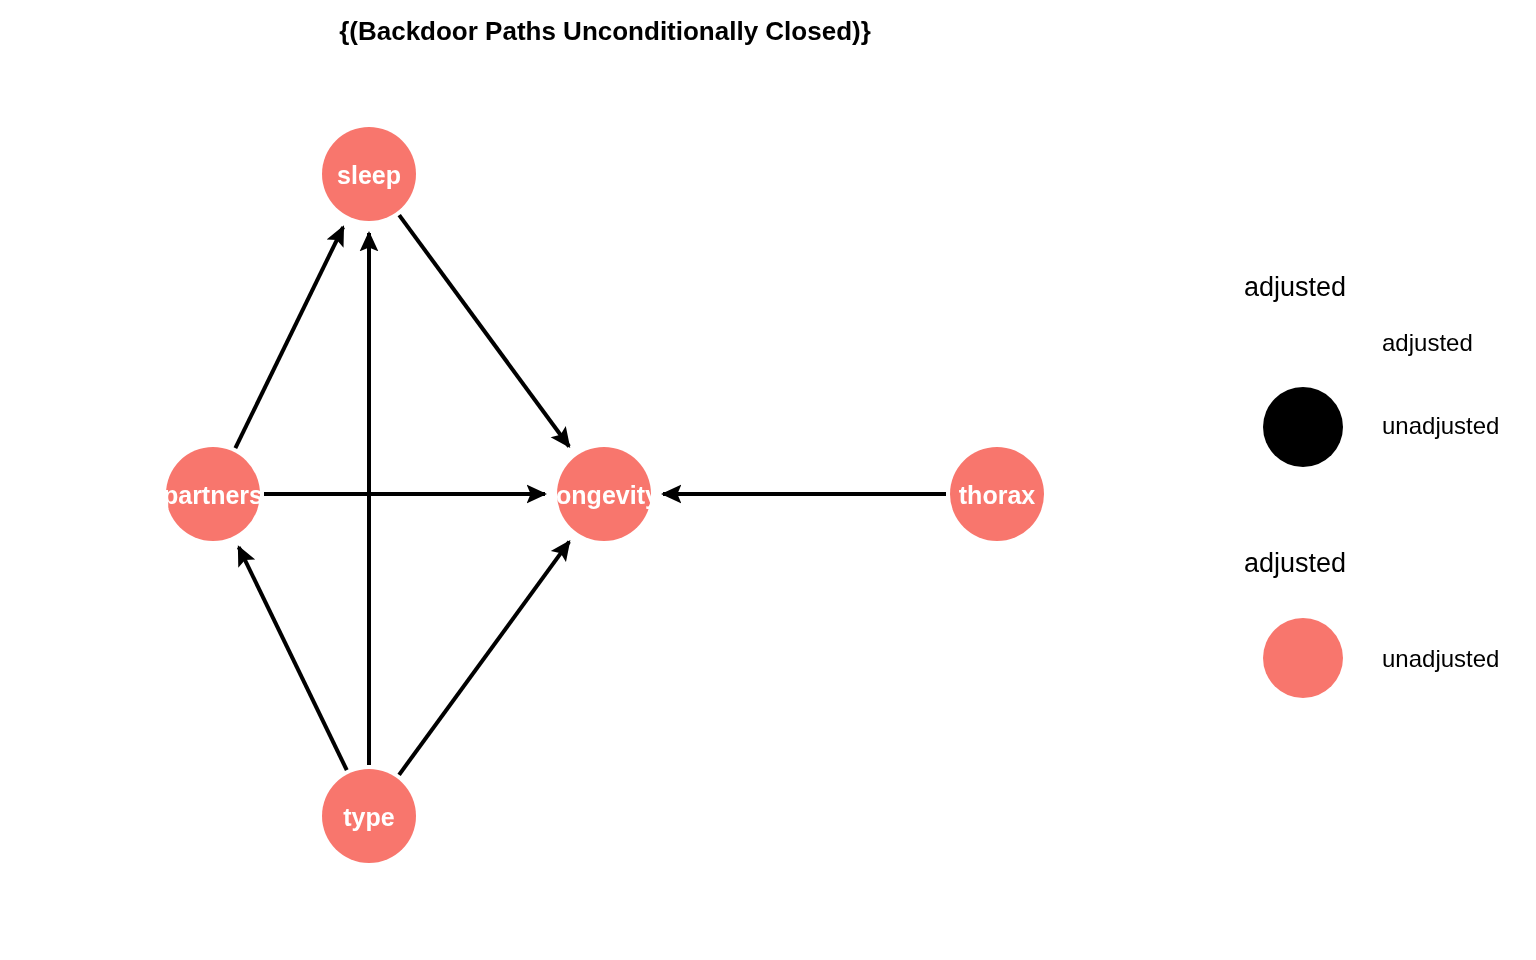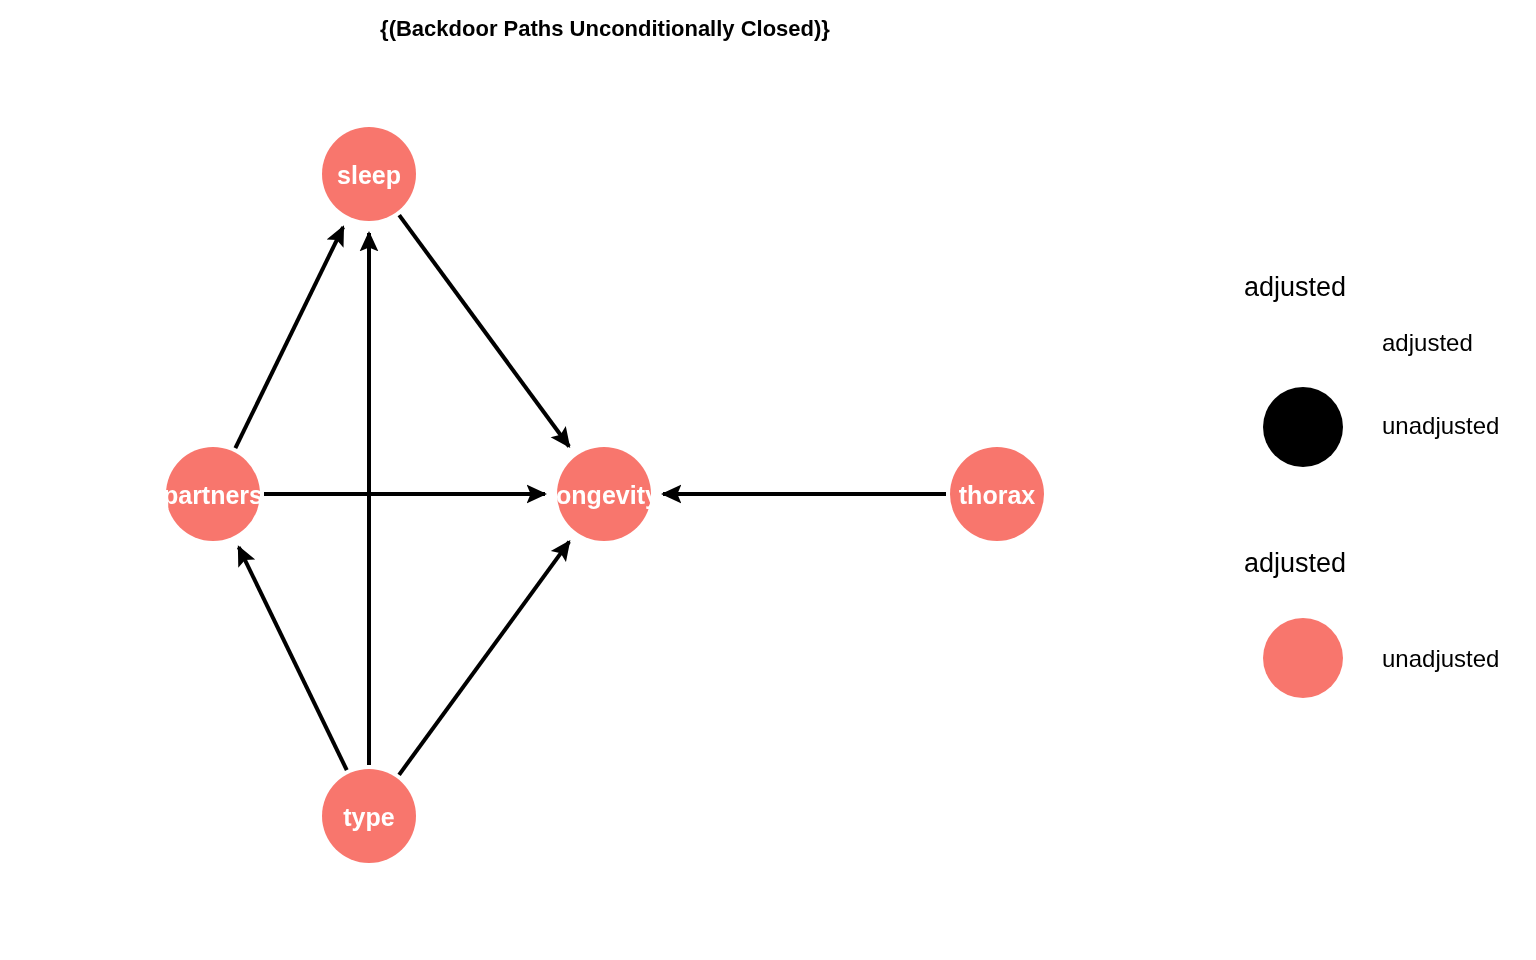--- a/index.html
+++ b/index.html
@@ -24,21 +24,21 @@
 
   
   .plot-title {
     position: absolute;
     left: 0;
     top: 16px;
     width: 1210px;
     text-align: center;
     font-family: "Liberation Sans", sans-serif;
     font-weight: bold;
-    font-size: 22px;
+    font-size: 26px;
     color: #000000;
     letter-spacing: 0px;
     white-space: nowrap;
   }
 
   
   #graph-canvas {
     position: absolute;
     left: 0;
     top: 0;

